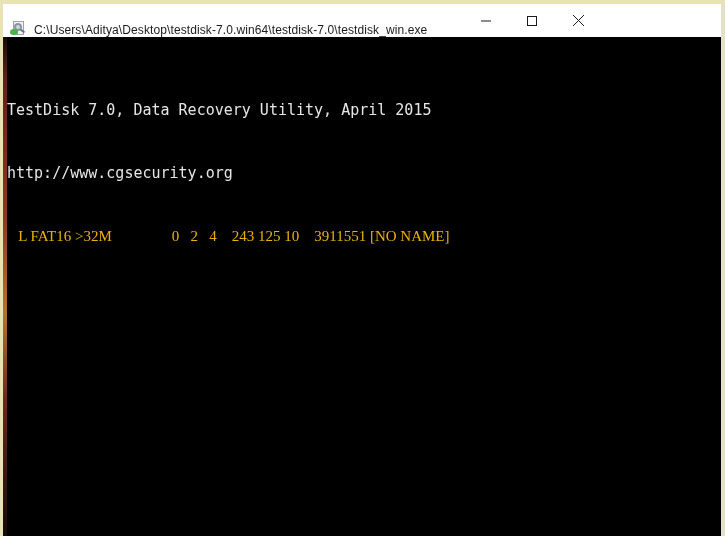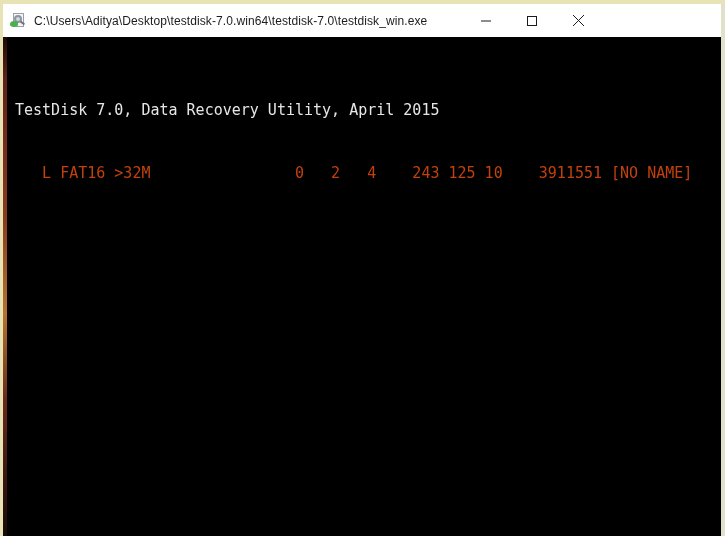--- a/index.html
+++ b/index.html
@@ -30,21 +30,21 @@
   }
 
   
   .titlebar {
     position: absolute;
     left: 0; top: 0;
     width: 598px;
     height: 33px;
     background: #ffffff;
     display: flex;
-    align-items: center;
+    align-items: flex-end;
   }
   .app-icon {
     width: 16px; height: 16px;
     margin-left: 7px;
     margin-right: 8px;
     position: relative;
     flex: 0 0 auto;
   }
   .app-icon .doc {
     position: absolute;
@@ -134,25 +134,25 @@
     height: 503px;
     font-family: "DejaVu Sans Mono", "Liberation Mono", monospace;
     font-size: 15px;
     line-height: 21px;
     color: #c8c8c8;
     white-space: pre;
   }
   .term .row {
     position: relative;
     height: 21px;
-    padding-left: 12px;
+    padding-left: 4px;
     box-sizing: border-box;
   }
   .term .bright { color: #e6e6e6; }
-  .term .dim    { color: #c2410c; }
+  .term .dim    { color: #eab308; font-family: Liberation Serif, serif; }
 </style>
 </head>
 <body>
 
 <div class="window">
 
   <div class="titlebar">
     <div class="app-icon">
       <div class="doc"></div>
       <div class="glass"></div>
@@ -180,20 +180,21 @@
       </div>
     </div>
   </div>
 
   <div class="console">
     <div class="scroll-strip"></div>
 
     <div class="term">
 
       <div class="row bright">TestDisk 7.0, Data Recovery Utility, April 2015</div>
+      <div class="row bright">http://www.cgsecurity.org</div>
       <div class="row dim">   L FAT16 &gt;32M                0   2   4    243 125 10    3911551 [NO NAME]</div>
 
       <div class="row"> </div>
 
       
       
 
       
       
       

